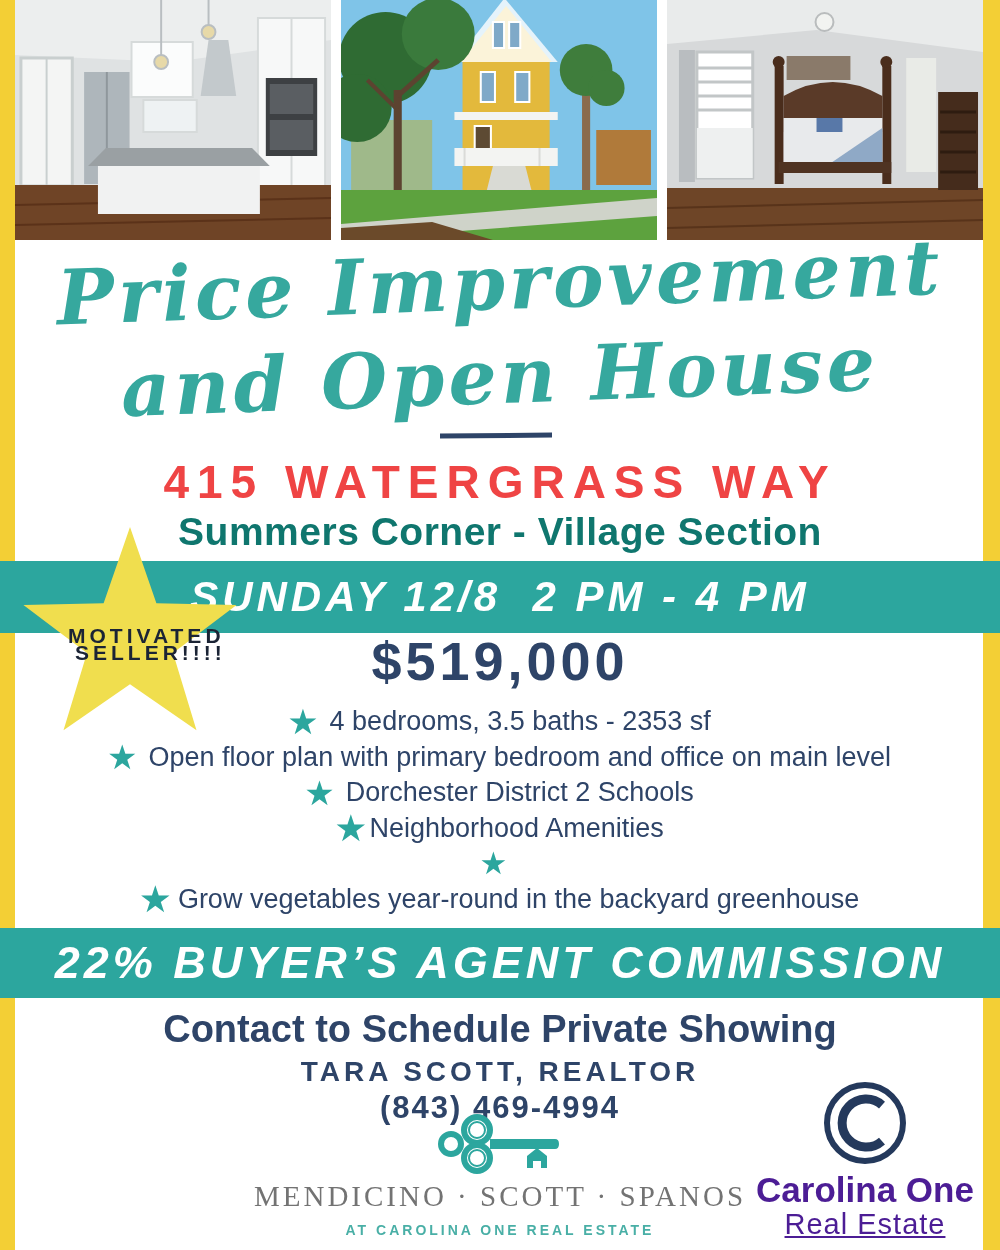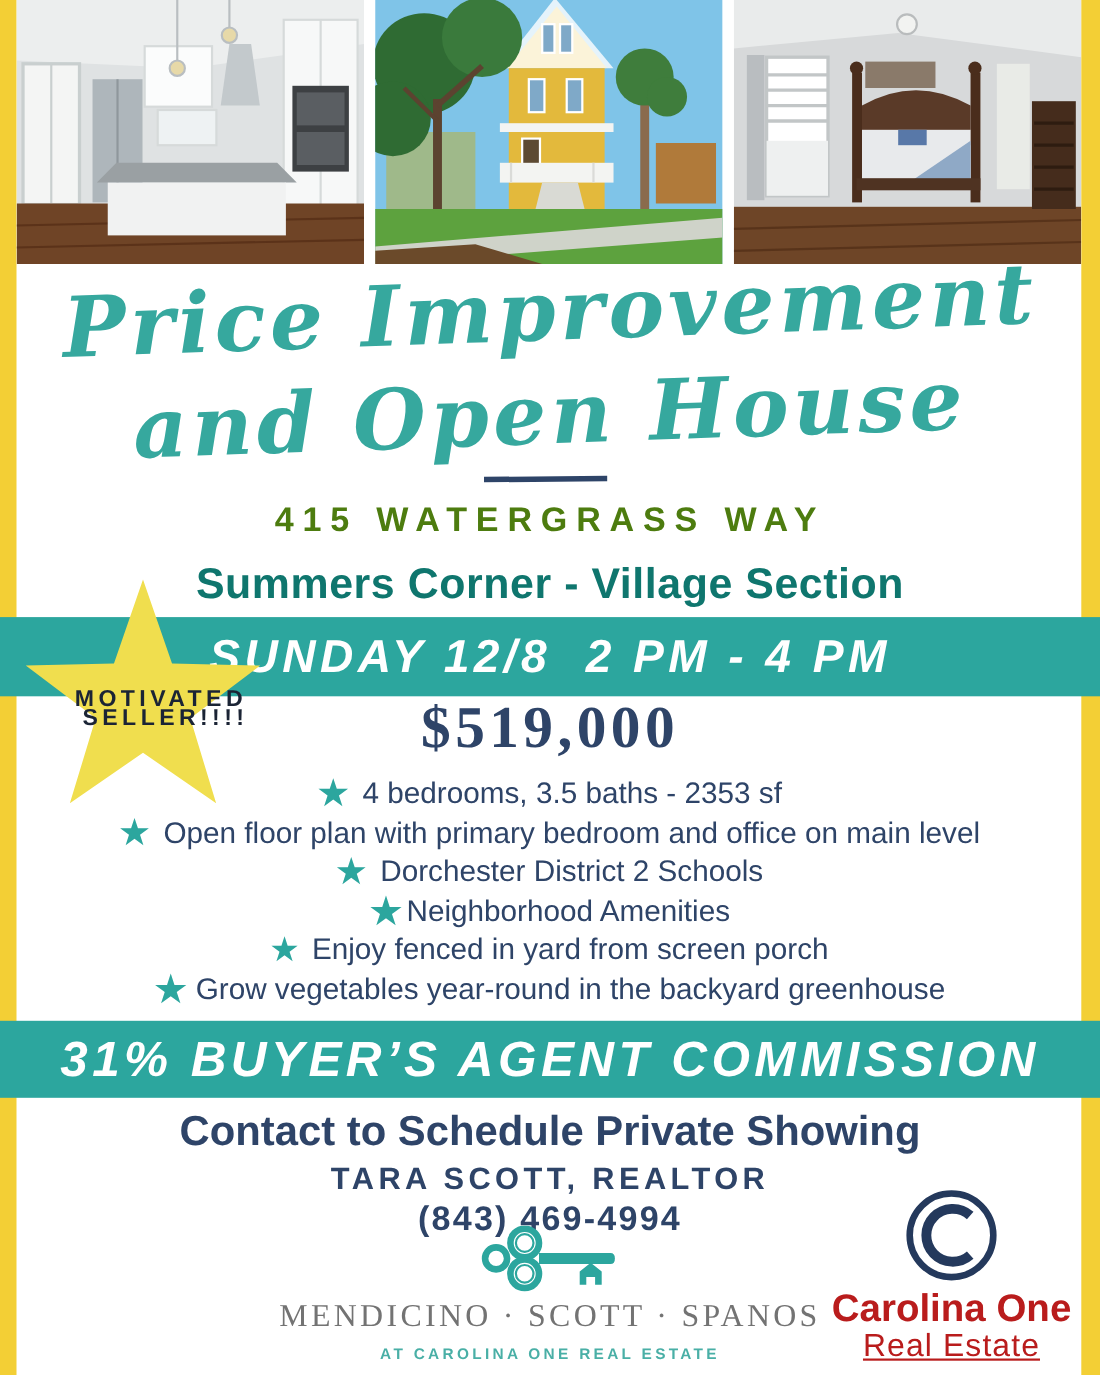--- a/index.html
+++ b/index.html
@@ -13,39 +13,39 @@
   .photo{flex:1 1 0;height:240px;overflow:hidden;}
   .photo svg{display:block;width:100%;height:100%;}
 
   .script-line{position:absolute;left:0;width:100%;text-align:center;color:#36A89E;
                font-family:"DejaVu Serif",serif;font-style:italic;font-weight:bold;
                font-size:76px;letter-spacing:4px;transform:rotate(-2deg);}
   .script-line.l1{top:238px;}
   .script-line.l2{top:332px;}
   .headline-underline{position:absolute;left:440px;top:433px;width:112px;height:5px;background:#2E4468;transform:rotate(-0.5deg);}
 
-  .address{position:absolute;left:0;top:455px;width:100%;text-align:center;color:#4d7c0f;
-           font-weight:bold;font-size:31px;letter-spacing:8px;}
+  .address{position:absolute;left:0;top:455px;width:100%;text-align:center;color:#ef4444;
+           font-weight:bold;font-size:46px;letter-spacing:8px;}
   .subtitle{position:absolute;left:0;top:510px;width:100%;text-align:center;color:#0f766e;
             font-weight:bold;font-size:39px;letter-spacing:0.5px;}
 
   .banner{position:absolute;left:0;width:100%;background:#2CA69E;color:#ffffff;
           display:flex;align-items:center;justify-content:center;
           font-weight:bold;font-style:italic;}
   .banner.open-house{top:561px;height:72px;font-size:42px;letter-spacing:4px;white-space:pre;}
   .banner.commission{top:928px;height:70px;font-size:45px;letter-spacing:4px;}
 
   .star-badge{position:absolute;left:8px;top:522px;width:244px;height:220px;}
   .star-badge svg{display:block;width:100%;height:100%;}
   .badge-line{position:absolute;color:#1B2435;font-weight:bold;font-size:21px;letter-spacing:4px;}
   .badge-line.l1{left:68px;top:624px;text-align:right;}
   .badge-line.l2{left:75px;top:641px;}
 
   .price{position:absolute;left:0;top:630px;width:100%;text-align:center;color:#2E4468;
-         font-weight:bold;font-size:54px;letter-spacing:4px;font-family:Liberation Serif, serif;}
+         font-weight:bold;font-size:54px;letter-spacing:4px;}
 
   .features{position:absolute;left:15px;top:704px;width:968px;}
   .feature{height:35.5px;display:flex;align-items:center;justify-content:center;
            color:#2E4468;font-size:27px;}
   .feature .star{color:#2CA69E;font-size:34px;line-height:1;margin-right:11px;}
   .feature:nth-child(1) .star{font-size:35px;}
   .feature:nth-child(4) .star{margin-right:2px;font-size:37px;}
   .feature:nth-child(5) .star{font-size:31px;}
   .feature:nth-child(6) .star{font-size:37px;margin-right:6px;}
 
@@ -55,21 +55,21 @@
               color:#2E4468;font-weight:bold;font-size:28px;letter-spacing:4px;}
   .agent-phone{position:absolute;left:0;top:1090px;width:100%;text-align:center;
                color:#2E4468;font-weight:bold;font-size:31px;letter-spacing:2px;}
 
   .key-wrap{position:absolute;left:437px;top:1114px;width:128px;height:60px;}
   .team-names{position:absolute;left:0;top:1180px;width:100%;text-align:center;color:#737373;
               font-family:"Liberation Serif",serif;font-size:29px;letter-spacing:3px;}
   .team-tagline{position:absolute;left:0;top:1222px;width:100%;text-align:center;color:#49AFA6;
                 font-weight:bold;font-size:14px;letter-spacing:3px;}
 
-  .brand{position:absolute;left:752px;top:1080px;width:226px;text-align:center;color:#b91c1c;}
+  .brand{position:absolute;left:752px;top:1080px;width:226px;text-align:center;color:#4c1d95;}
   .brand .ring{display:block;margin:0 auto;}
   .brand-name{font-weight:bold;font-size:35px;letter-spacing:0px;margin-top:4px;}
   .brand-subname{font-size:29px;margin-top:-2px;letter-spacing:1px;text-decoration:underline;}
 </style>
 </head>
 <body>
 
 <div class="flyer">
 
   <div class="side-border left"></div>
@@ -203,30 +203,29 @@
     <div class="feature">
       <span class="star">★</span>
       <span>Dorchester District 2 Schools</span>
     </div>
     <div class="feature">
       <span class="star">★</span>
       <span>Neighborhood Amenities</span>
     </div>
     <div class="feature">
       <span class="star">★</span>
-      <span>Enjoy fenced in yard from screen porch</span>
     </div>
     <div class="feature">
       <span class="star">★</span>
       <span>Grow vegetables year-round in the backyard greenhouse</span>
     </div>
   </div>
 
   <div class="banner commission">
-    <span>31% BUYER’S AGENT COMMISSION</span>
+    <span>22% BUYER’S AGENT COMMISSION</span>
   </div>
 
   <div class="contact-heading">Contact to Schedule Private Showing</div>
   <div class="agent-name">TARA SCOTT, REALTOR</div>
   <div class="agent-phone">(843) 469-4994</div>
 
   <div class="key-wrap">
     <svg viewBox="0 0 128 60">
       <circle cx="14" cy="30" r="10" fill="none" stroke="#2CA69E" stroke-width="6"></circle>
       <circle cx="40" cy="16" r="13" fill="none" stroke="#2CA69E" stroke-width="6"></circle>

